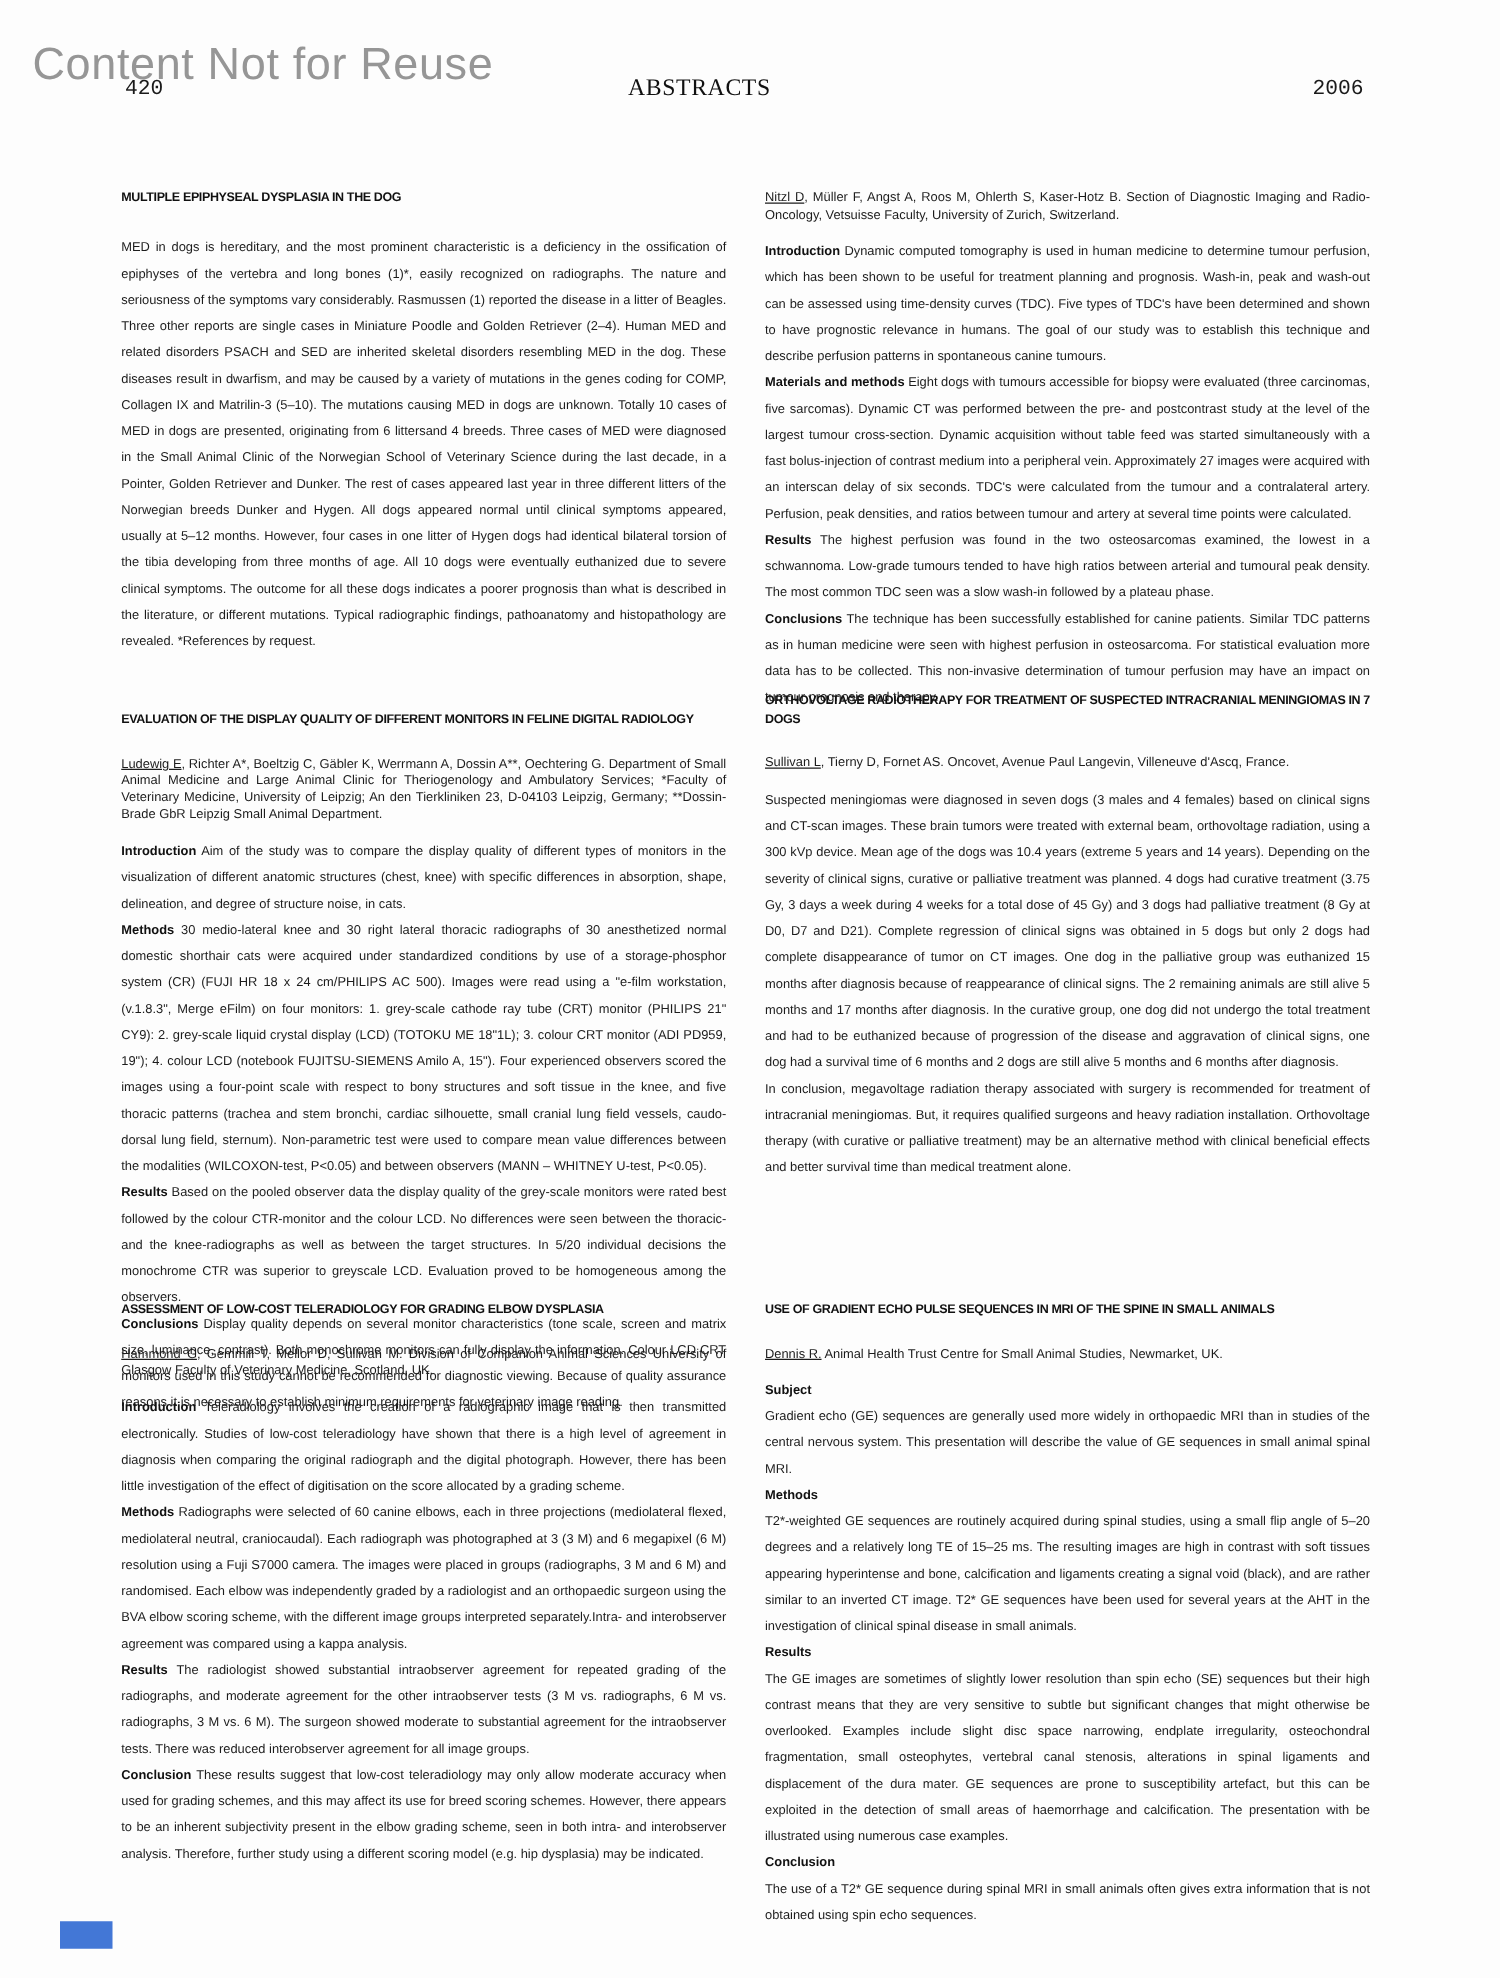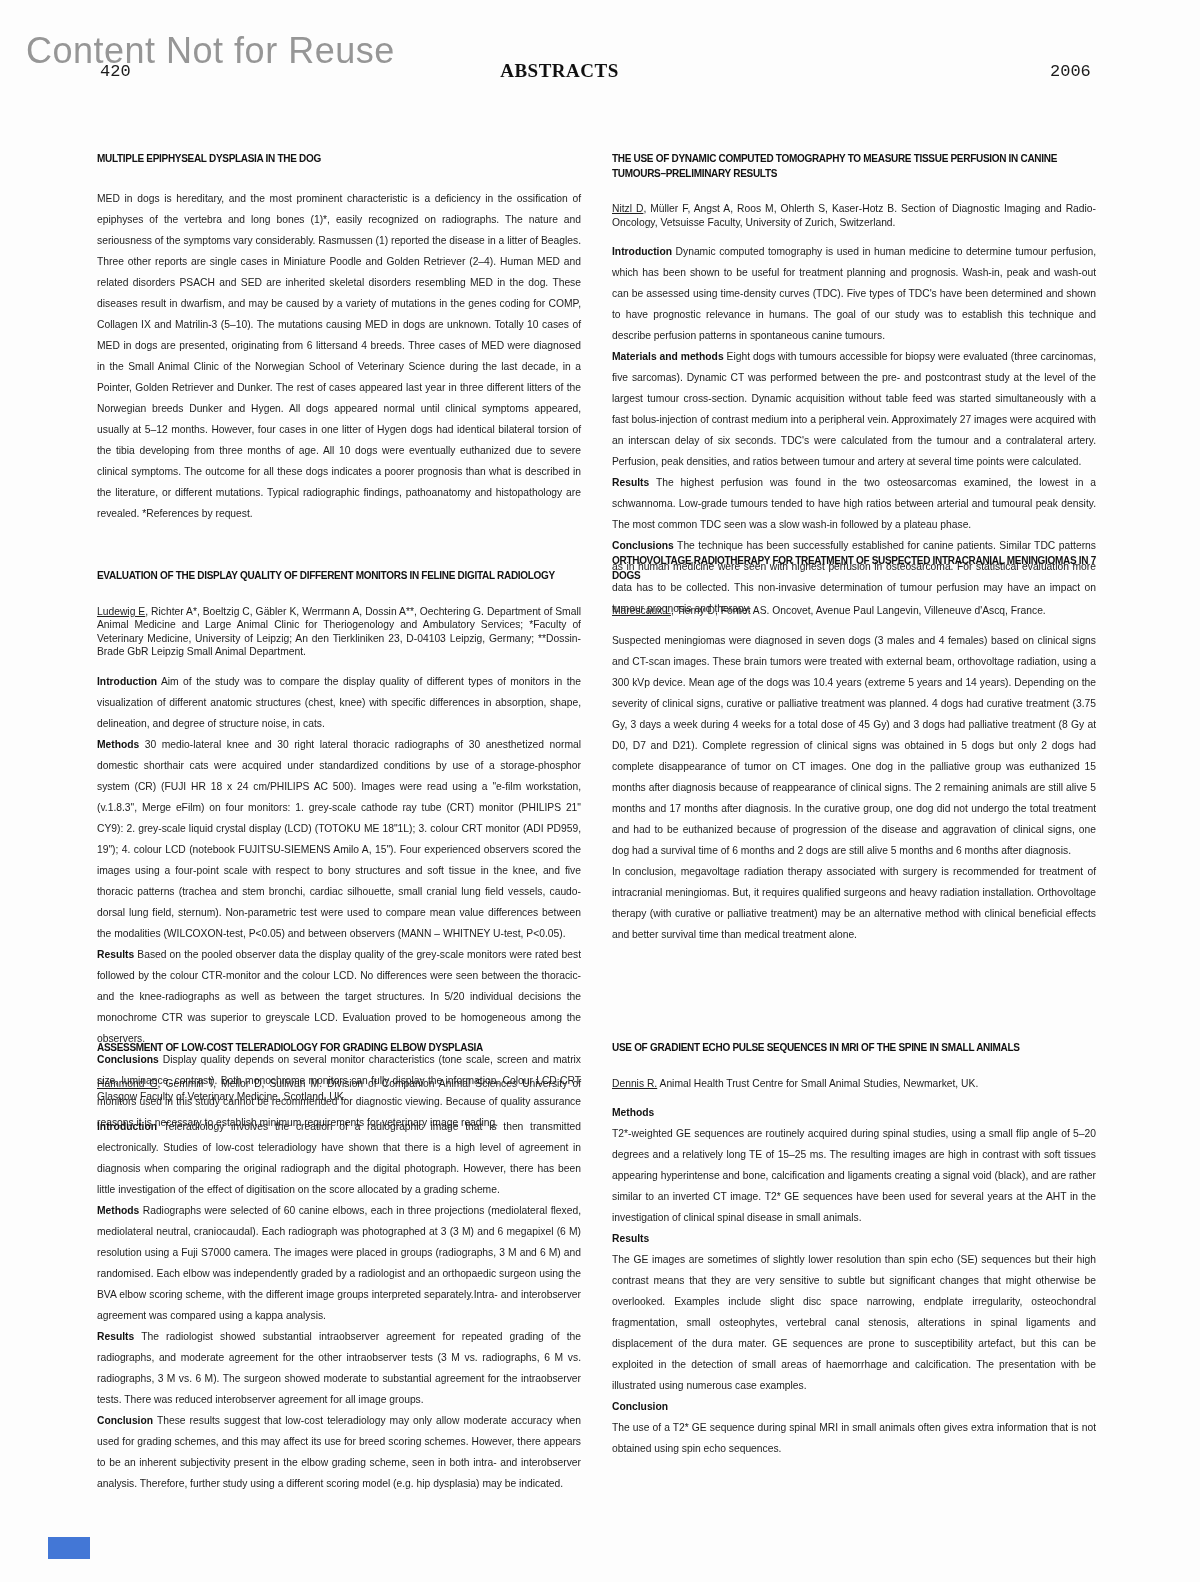--- a/index.html
+++ b/index.html
@@ -27,21 +27,21 @@
   }
   .pageno.left { left: 100px; }
   .pageno.right { left: 1050px; }
   .running-title {
     position: absolute;
     top: 60px; left: 0;
     width: 1119px;
     text-align: center;
     font-family: "Liberation Serif", serif;
     font-size: 19px;
-    font-weight: bold;
+    font-weight: normal;
     letter-spacing: 0.5px;
     color: #111;
   }
   .abstract { position: absolute; width: 484px; }
   .col-left { left: 97px; }
   .col-right { left: 612px; }
   .abs-title {
     font-size: 10px;
     font-weight: bold;
     letter-spacing: -0.3px;
@@ -79,21 +79,20 @@
 <div class="pageno right">2006</div>
 
 <section class="abstract col-left" style="top:152px">
   <h2 class="abs-title">MULTIPLE EPIPHYSEAL DYSPLASIA IN THE DOG</h2>
   <div class="abs-body">
       <p class="para">MED in dogs is hereditary, and the most prominent characteristic is a deficiency in the ossification of epiphyses of the vertebra and long bones (1)*, easily recognized on radiographs. The nature and seriousness of the symptoms vary considerably. Rasmussen (1) reported the disease in a litter of Beagles. Three other reports are single cases in Miniature Poodle and Golden Retriever (2–4). Human MED and related disorders PSACH and SED are inherited skeletal disorders resembling MED in the dog. These diseases result in dwarfism, and may be caused by a variety of mutations in the genes coding for COMP, Collagen IX and Matrilin-3 (5–10). The mutations causing MED in dogs are unknown. Totally 10 cases of MED in dogs are presented, originating from 6 littersand 4 breeds. Three cases of MED were diagnosed in the Small Animal Clinic of the Norwegian School of Veterinary Science during the last decade, in a Pointer, Golden Retriever and Dunker. The rest of cases appeared last year in three different litters of the Norwegian breeds Dunker and Hygen. All dogs appeared normal until clinical symptoms appeared, usually at 5–12 months. However, four cases in one litter of Hygen dogs had identical bilateral torsion of the tibia developing from three months of age. All 10 dogs were eventually euthanized due to severe clinical symptoms. The outcome for all these dogs indicates a poorer prognosis than what is described in the literature, or different mutations. Typical radiographic findings, pathoanatomy and histopathology are revealed. *References by request.</p>
     </div>
 </section>
 
 <section class="abstract col-right" style="top:152px">
-  <h2 class="abs-title">THE USE OF DYNAMIC COMPUTED TOMOGRAPHY TO MEASURE TISSUE PERFUSION IN CANINE TUMOURS–PRELIMINARY RESULTS</h2>
   <p class="authors"><span class="lead">Nitzl D</span><span>, Müller F, Angst A, Roos M, Ohlerth S, Kaser-Hotz B. Section of Diagnostic Imaging and Radio-Oncology, Vetsuisse Faculty, University of Zurich, Switzerland.</span></p>
   <div class="abs-body">
       <p class="para"><b>Introduction</b> Dynamic computed tomography is used in human medicine to determine tumour perfusion, which has been shown to be useful for treatment planning and prognosis. Wash-in, peak and wash-out can be assessed using time-density curves (TDC). Five types of TDC's have been determined and shown to have prognostic relevance in humans. The goal of our study was to establish this technique and describe perfusion patterns in spontaneous canine tumours.</p>
       <p class="para"><b>Materials and methods</b> Eight dogs with tumours accessible for biopsy were evaluated (three carcinomas, five sarcomas). Dynamic CT was performed between the pre- and postcontrast study at the level of the largest tumour cross-section. Dynamic acquisition without table feed was started simultaneously with a fast bolus-injection of contrast medium into a peripheral vein. Approximately 27 images were acquired with an interscan delay of six seconds. TDC's were calculated from the tumour and a contralateral artery. Perfusion, peak densities, and ratios between tumour and artery at several time points were calculated.</p>
       <p class="para"><b>Results</b> The highest perfusion was found in the two osteosarcomas examined, the lowest in a schwannoma. Low-grade tumours tended to have high ratios between arterial and tumoural peak density. The most common TDC seen was a slow wash-in followed by a plateau phase.</p>
       <p class="para"><b>Conclusions</b> The technique has been successfully established for canine patients. Similar TDC patterns as in human medicine were seen with highest perfusion in osteosarcoma. For statistical evaluation more data has to be collected. This non-invasive determination of tumour perfusion may have an impact on tumour prognosis and therapy.</p>
     </div>
 </section>
 
 <section class="abstract col-left" style="top:569px">
@@ -102,21 +101,21 @@
   <div class="abs-body">
       <p class="para"><b>Introduction</b> Aim of the study was to compare the display quality of different types of monitors in the visualization of different anatomic structures (chest, knee) with specific differences in absorption, shape, delineation, and degree of structure noise, in cats.</p>
       <p class="para"><b>Methods</b> 30 medio-lateral knee and 30 right lateral thoracic radiographs of 30 anesthetized normal domestic shorthair cats were acquired under standardized conditions by use of a storage-phosphor system (CR) (FUJI HR 18 x 24 cm/PHILIPS AC 500). Images were read using a "e-film workstation, (v.1.8.3", Merge eFilm) on four monitors: 1. grey-scale cathode ray tube (CRT) monitor (PHILIPS 21" CY9): 2. grey-scale liquid crystal display (LCD) (TOTOKU ME 18"1L); 3. colour CRT monitor (ADI PD959, 19"); 4. colour LCD (notebook FUJITSU-SIEMENS Amilo A, 15"). Four experienced observers scored the images using a four-point scale with respect to bony structures and soft tissue in the knee, and five thoracic patterns (trachea and stem bronchi, cardiac silhouette, small cranial lung field vessels, caudo-dorsal lung field, sternum). Non-parametric test were used to compare mean value differences between the modalities (WILCOXON-test, P&lt;0.05) and between observers (MANN – WHITNEY U-test, P&lt;0.05).</p>
       <p class="para"><b>Results</b> Based on the pooled observer data the display quality of the grey-scale monitors were rated best followed by the colour CTR-monitor and the colour LCD. No differences were seen between the thoracic- and the knee-radiographs as well as between the target structures. In 5/20 individual decisions the monochrome CTR was superior to greyscale LCD. Evaluation proved to be homogeneous among the observers.</p>
       <p class="para"><b>Conclusions</b> Display quality depends on several monitor characteristics (tone scale, screen and matrix size, luminance, contrast). Both monochrome monitors can fully display the information. Colour LCD CRT monitors used in this study cannot be recommended for diagnostic viewing. Because of quality assurance reasons it is necessary to establish minimum requirements for veterinary image reading.</p>
     </div>
 </section>
 
 <section class="abstract col-right" style="top:554px">
   <h2 class="abs-title">ORTHOVOLTAGE RADIOTHERAPY FOR TREATMENT OF SUSPECTED INTRACRANIAL MENINGIOMAS IN 7 DOGS</h2>
-  <p class="authors"><span class="lead">Marescaux L</span><span>, Tierny D, Fornet AS. Oncovet, Avenue Paul Langevin, Villeneuve d'Ascq, France.</span></p>
+  <p class="authors"><span class="lead">Sullivan L</span><span>, Tierny D, Fornet AS. Oncovet, Avenue Paul Langevin, Villeneuve d'Ascq, France.</span></p>
   <div class="abs-body">
       <p class="para">Suspected meningiomas were diagnosed in seven dogs (3 males and 4 females) based on clinical signs and CT-scan images. These brain tumors were treated with external beam, orthovoltage radiation, using a 300 kVp device. Mean age of the dogs was 10.4 years (extreme 5 years and 14 years). Depending on the severity of clinical signs, curative or palliative treatment was planned. 4 dogs had curative treatment (3.75 Gy, 3 days a week during 4 weeks for a total dose of 45 Gy) and 3 dogs had palliative treatment (8 Gy at D0, D7 and D21). Complete regression of clinical signs was obtained in 5 dogs but only 2 dogs had complete disappearance of tumor on CT images. One dog in the palliative group was euthanized 15 months after diagnosis because of reappearance of clinical signs. The 2 remaining animals are still alive 5 months and 17 months after diagnosis. In the curative group, one dog did not undergo the total treatment and had to be euthanized because of progression of the disease and aggravation of clinical signs, one dog had a survival time of 6 months and 2 dogs are still alive 5 months and 6 months after diagnosis.</p>
       <p class="para">In conclusion, megavoltage radiation therapy associated with surgery is recommended for treatment of intracranial meningiomas. But, it requires qualified surgeons and heavy radiation installation. Orthovoltage therapy (with curative or palliative treatment) may be an alternative method with clinical beneficial effects and better survival time than medical treatment alone.</p>
     </div>
 </section>
 
 <section class="abstract col-left" style="top:1041px">
   <h2 class="abs-title">ASSESSMENT OF LOW-COST TELERADIOLOGY FOR GRADING ELBOW DYSPLASIA</h2>
   <p class="authors"><span class="lead">Hammond G</span><span>, Gemmill T, Mellor D, Sullivan M. Division of Companion Animal Sciences University of Glasgow Faculty of Veterinary Medicine, Scotland, UK.</span></p>
   <div class="abs-body">
@@ -124,19 +123,20 @@
       <p class="para"><b>Methods</b> Radiographs were selected of 60 canine elbows, each in three projections (mediolateral flexed, mediolateral neutral, craniocaudal). Each radiograph was photographed at 3 (3 M) and 6 megapixel (6 M) resolution using a Fuji S7000 camera. The images were placed in groups (radiographs, 3 M and 6 M) and randomised. Each elbow was independently graded by a radiologist and an orthopaedic surgeon using the BVA elbow scoring scheme, with the different image groups interpreted separately.Intra- and interobserver agreement was compared using a kappa analysis.</p>
       <p class="para"><b>Results</b> The radiologist showed substantial intraobserver agreement for repeated grading of the radiographs, and moderate agreement for the other intraobserver tests (3 M vs. radiographs, 6 M vs. radiographs, 3 M vs. 6 M). The surgeon showed moderate to substantial agreement for the intraobserver tests. There was reduced interobserver agreement for all image groups.</p>
       <p class="para"><b>Conclusion</b> These results suggest that low-cost teleradiology may only allow moderate accuracy when used for grading schemes, and this may affect its use for breed scoring schemes. However, there appears to be an inherent subjectivity present in the elbow grading scheme, seen in both intra- and interobserver analysis. Therefore, further study using a different scoring model (e.g. hip dysplasia) may be indicated.</p>
     </div>
 </section>
 
 <section class="abstract col-right" style="top:1041px">
   <h2 class="abs-title">USE OF GRADIENT ECHO PULSE SEQUENCES IN MRI OF THE SPINE IN SMALL ANIMALS</h2>
   <p class="authors"><span class="lead">Dennis R.</span><span> Animal Health Trust Centre for Small Animal Studies, Newmarket, UK.</span></p>
   <div class="abs-body">
+      <p class="para"><b class="block-label">Subject</b>Gradient echo (GE) sequences are generally used more widely in orthopaedic MRI than in studies of the central nervous system. This presentation will describe the value of GE sequences in small animal spinal MRI.</p>
       <p class="para"><b class="block-label">Methods</b>T2*-weighted GE sequences are routinely acquired during spinal studies, using a small flip angle of 5–20 degrees and a relatively long TE of 15–25 ms. The resulting images are high in contrast with soft tissues appearing hyperintense and bone, calcification and ligaments creating a signal void (black), and are rather similar to an inverted CT image. T2* GE sequences have been used for several years at the AHT in the investigation of clinical spinal disease in small animals.</p>
       <p class="para"><b class="block-label">Results</b>The GE images are sometimes of slightly lower resolution than spin echo (SE) sequences but their high contrast means that they are very sensitive to subtle but significant changes that might otherwise be overlooked. Examples include slight disc space narrowing, endplate irregularity, osteochondral fragmentation, small osteophytes, vertebral canal stenosis, alterations in spinal ligaments and displacement of the dura mater. GE sequences are prone to susceptibility artefact, but this can be exploited in the detection of small areas of haemorrhage and calcification. The presentation with be illustrated using numerous case examples.</p>
       <p class="para"><b class="block-label">Conclusion</b>The use of a T2* GE sequence during spinal MRI in small animals often gives extra information that is not obtained using spin echo sequences.</p>
     </div>
 </section>
 
 <div class="blue-marker"></div>
 
 </body></html>

